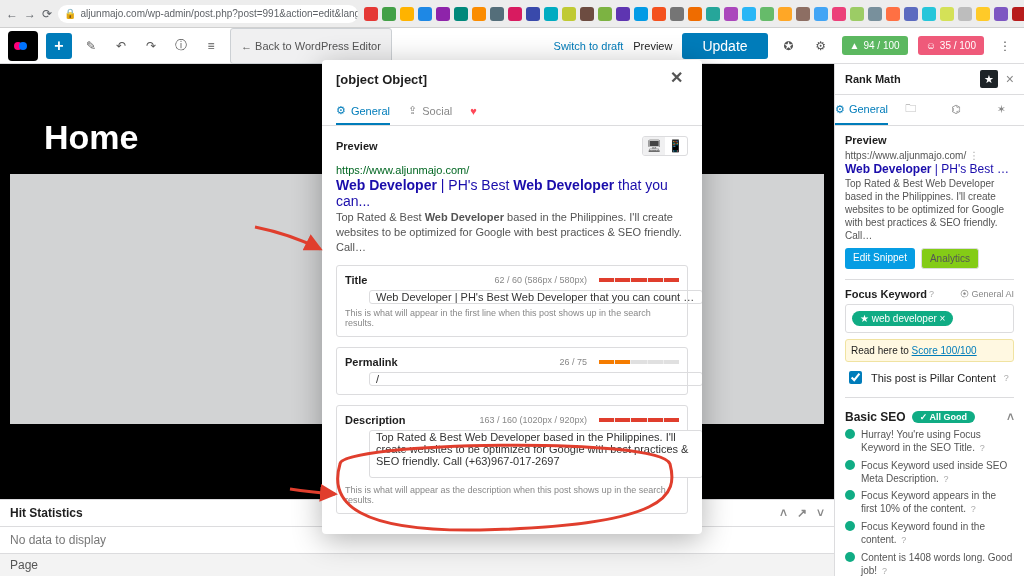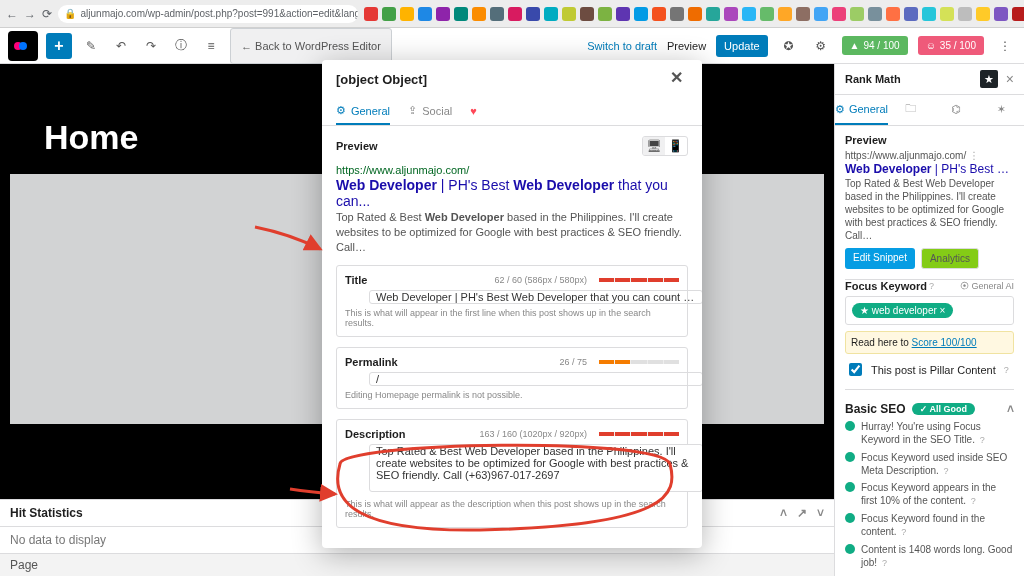--- a/index.html
+++ b/index.html
@@ -29,21 +29,21 @@
   
   .wpbar{height:36px;background:#fff;border-bottom:1px solid var(--border);display:flex;align-items:center;gap:8px;padding:0 8px;}
   .wp-logo{width:30px;height:30px;border-radius:4px;background:#000;display:flex;align-items:center;justify-content:center;}
   .wp-logo::after{content:"";width:8px;height:8px;border-radius:50%;background:#0073ff;box-shadow:-5px 0 0 0 #ff007a;}
   .add-btn{width:26px;height:26px;background:var(--wp-blue);color:#fff;border-radius:3px;display:flex;align-items:center;justify-content:center;font-size:16px;font-weight:bold;}
   .tool{width:22px;height:22px;display:flex;align-items:center;justify-content:center;color:#555;}
   .back-btn{background:#f0f0f1;border:1px solid #ccd0d4;border-radius:3px;height:24px;padding:17px 10px;display:flex;align-items:center;font-size:11px;color:#555;}
   .wpbar .right{margin-left:auto;display:flex;align-items:center;gap:10px;}
   .draft{color:var(--wp-blue);font-size:11px;}
   .preview{color:#1e1e1e;font-size:11px;}
-  .update-btn{background:var(--wp-blue);color:#fff;border-radius:3px;padding:5px 8px;font-size:11px;}
+  .update-btn{background:var(--wp-blue);color:#fff;border-radius:3px;padding:5px 20px;font-size:14px;}
   .score-pill{border-radius:3px;padding:4px 8px;font-size:10px;color:#fff;display:flex;align-items:center;gap:4px;}
   .score-green{background:#5cb860;}
   .score-pink{background:#ef5a7a;}
   
   .main{display:flex;height:calc(576px - 28px - 36px);}
   .canvas{flex:1;background:#000;position:relative;overflow:hidden;}
   .home-title{color:#fff;font-size:34px;font-weight:bold;position:absolute;top:54px;left:44px;}
   .gray-slab{position:absolute;top:110px;left:10px;right:10px;height:250px;background:#d2d3d4;}
   .hit-stats{position:absolute;bottom:0;left:0;right:0;}
   .hit-head{background:#fff;border-top:1px solid var(--border);padding:6px 10px;font-weight:600;display:flex;align-items:center;justify-content:space-between;}
@@ -255,21 +255,21 @@
           <div class="sb-prev-url"><span>https://www.aljunmajo.com/</span> <span style="color:#aaa">⋮</span></div>
           <div class="sb-prev-title" id="sb-title"><b>Web Developer</b> | PH's Best <b>Web Dev</b>…</div>
           <div class="sb-prev-desc">Top Rated &amp; Best Web Developer based in the Philippines. I'll create websites to be optimized for Google with best practices &amp; SEO friendly. Call…</div>
         </div>
         <div class="sb-btns">
           <span class="btn-blue">Edit Snippet</span>
           <span class="btn-gray">Analytics</span>
         </div>
       </div>
 
-      <div class="sb-block" style="border-top:1px solid var(--border);">
+      <div class="sb-block" style="border-top:1px solid var(--border);padding-top:8px">
         <div style="display:flex;align-items:center;margin-bottom:4px">
           <span class="f-label">Focus Keyword</span>
             <span class="qm">?</span>
           <span class="content-ai">⦿ General AI</span>
         </div>
         <div class="fk-box">
           <span class="fk-pill">★ <span>web developer</span> ×</span>
         </div>
         <div class="notice" style="margin-top:6px">
           <span>Read here to </span><a>Score 100/100</a>
@@ -376,21 +376,20 @@
           <span class="meter">
               <span class="fill-o"></span>
               <span class="fill-o"></span>
               <span></span>
               <span></span>
               <span></span>
             </span>
         </span>
       </div>
       <div class="f-input">/</div>
-      <div class="helper">Editing Homepage permalink is not possible.</div>
     </div>
 
     <div class="mb-sec field desc-wrap">
       <div class="f-head">
         <span class="f-label">Description</span>
         <span class="f-meta">
             <span>163 / 160 (1020px / 920px)</span>
           <span class="meter">
               <span class="fill-r"></span>
               <span class="fill-r"></span>

